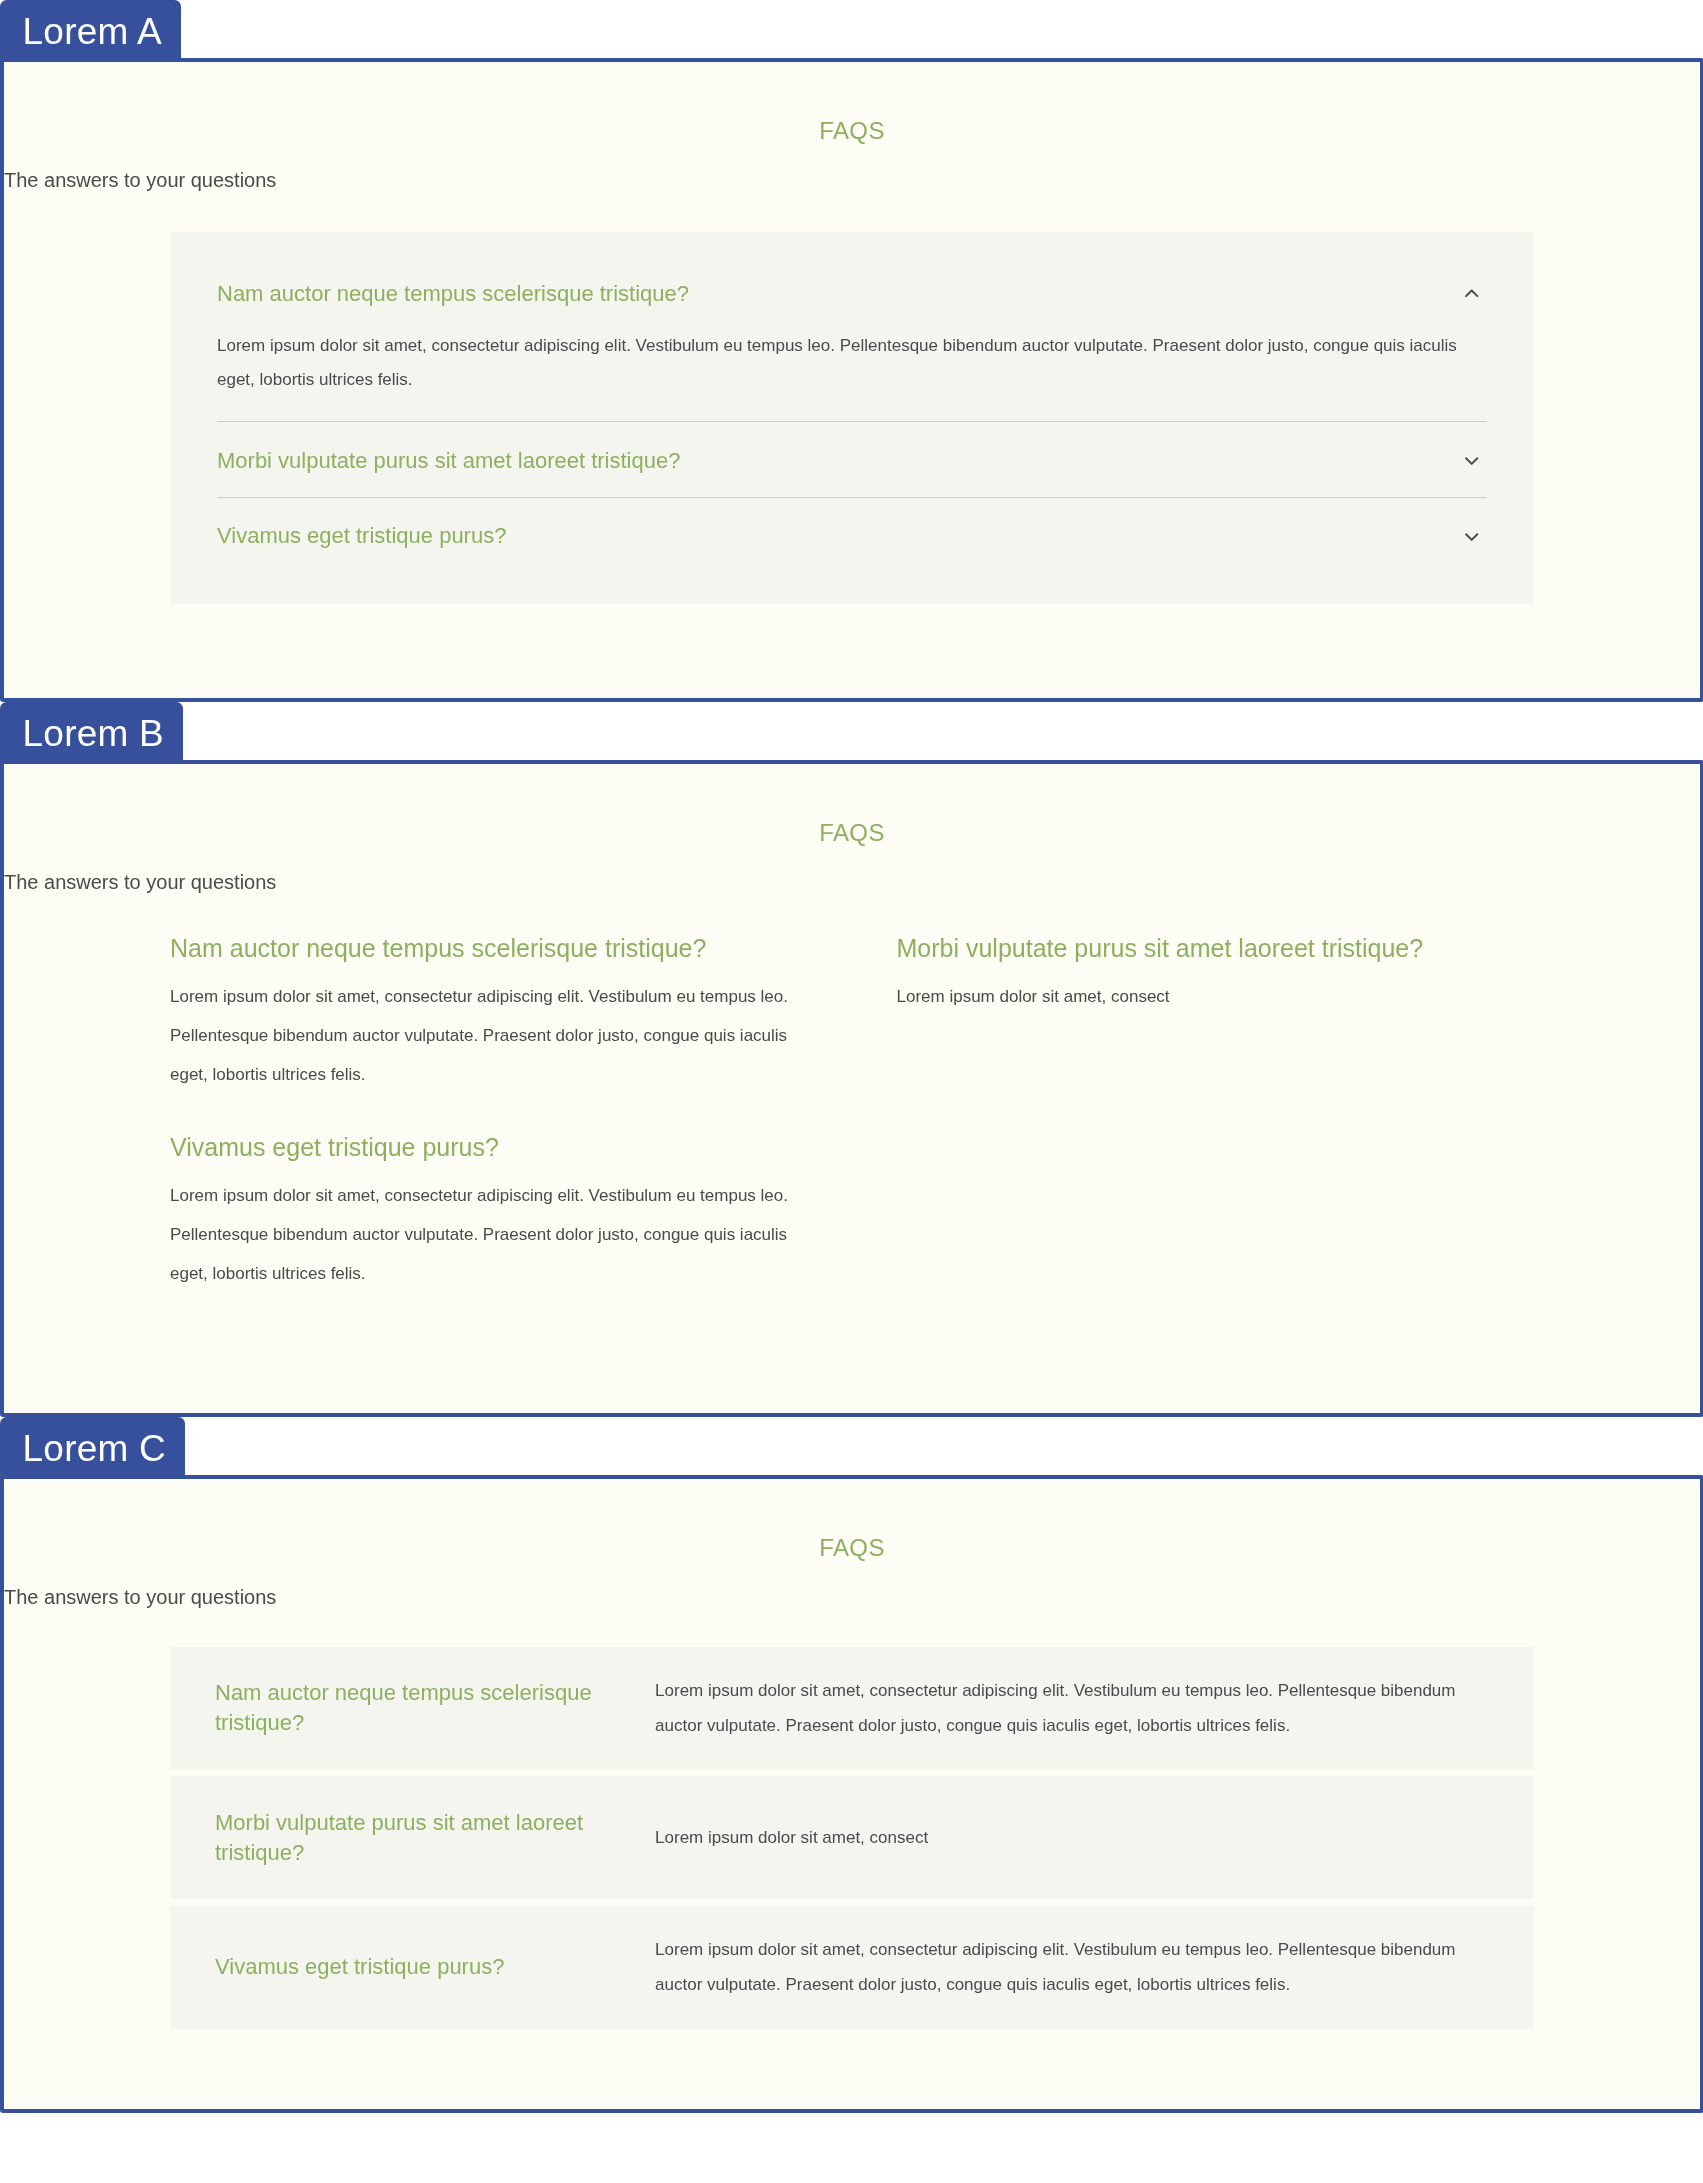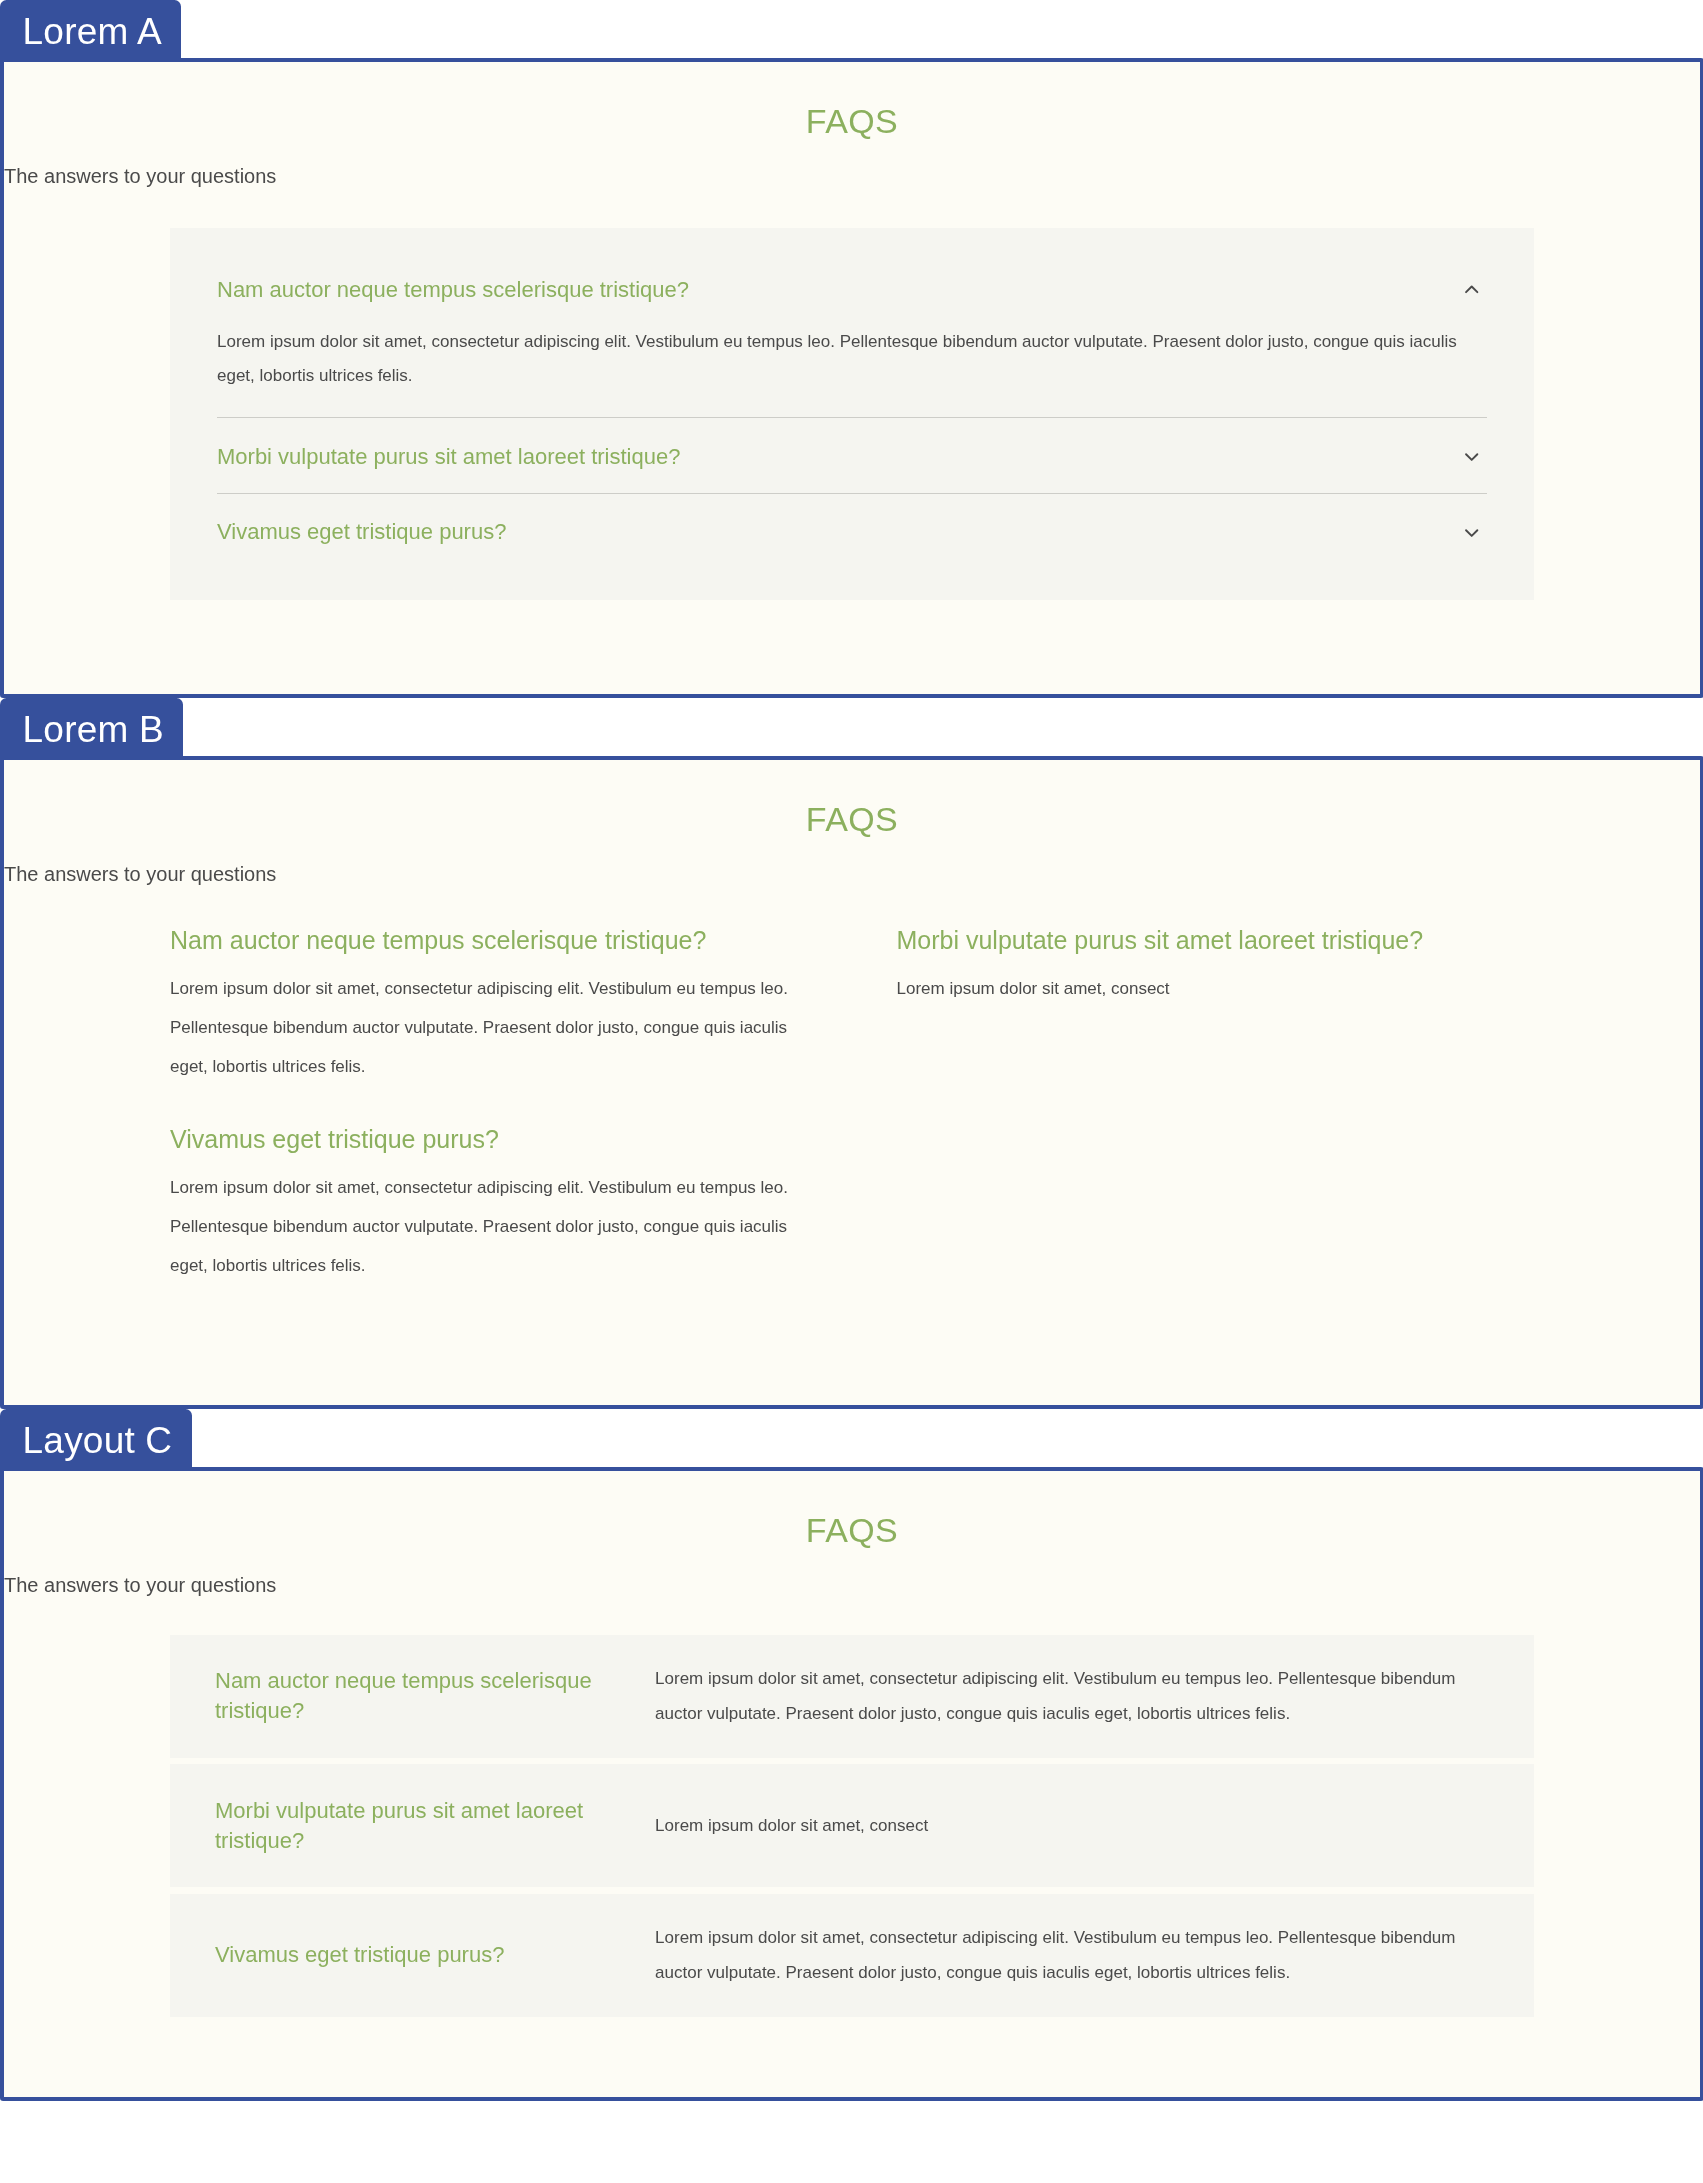--- a/index.html
+++ b/index.html
@@ -44,23 +44,23 @@
   }
 
   
   .faq-page {
     background: #fdfcf5;
     padding: 39px 0 0 0;
   }
   .faq-title {
     text-align: center;
     color: #8cb05e;
-    font-size: 34px;
-    font-weight: 400;
-    margin: 0;
+    font-size: 24px;
+    font-weight: 400;
+    margin: 16px;
     line-height: 1.2;
     letter-spacing: 0.4px;
   }
   .faq-subtitle {
     color: #4a4a4a;
     font-size: 20px;
     font-weight: 400;
     margin: 21px 0 0 0;
     line-height: 1.3;
   }
@@ -233,21 +233,21 @@
           <div class="grid-q">Morbi vulputate purus sit amet laoreet tristique?</div>
           <div class="grid-a">Lorem ipsum dolor sit amet, consect</div>
         </div>
       </div>
       <div class="layout-b-spacer"></div>
     </div>
   </div>
 </div>
 
 <div class="layout-block">
-  <div class="layout-tab">Layout C</div>
+  <div class="layout-tab">Lorem C</div>
   <div class="layout-frame">
     <div class="faq-page">
       <h1 class="faq-title">FAQS</h1>
       <p class="faq-subtitle">The answers to your questions</p>
 
       <div class="rows-wrap">
         <div class="faq-row">
           <div class="row-q">Nam auctor neque tempus scelerisque tristique?</div>
           <div class="row-a">Lorem ipsum dolor sit amet, consectetur adipiscing elit. Vestibulum eu tempus leo. Pellentesque bibendum auctor vulputate. Praesent dolor justo, congue quis iaculis eget, lobortis ultrices felis.</div>
         </div>

